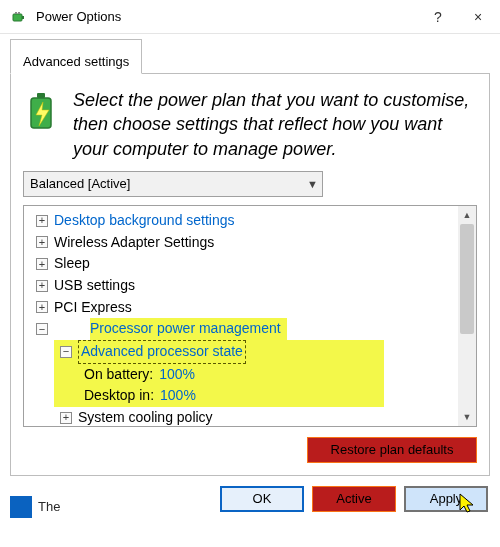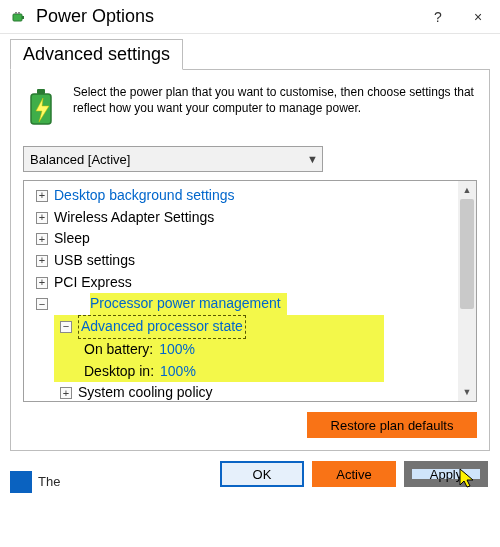--- a/index.html
+++ b/index.html
@@ -17,55 +17,55 @@
     height: 34px;
     display: flex;
     align-items: center;
     padding: 0 2px 0 10px;
     border-bottom: 1px solid #e5e5e5;
   }
   .titlebar .icon-slot {
     width: 18px; height: 18px; margin-right: 8px;
     display: inline-flex; align-items: center; justify-content: center;
   }
-  .titlebar .title { flex: 1; font-size: 18px; }
+  .titlebar .title { flex: 1; font-size: 13px; }
   .titlebar .winbtn {
     width: 40px; height: 34px; display: inline-flex;
     align-items: center; justify-content: center;
     font-size: 14px; color: #333;
   }
 
   .tabstrip {
     padding: 4px 10px 0 10px;
   }
   .tab {
     display: inline-block;
-    padding: 4px 12px 4px 12px;
+    padding: 14px 12px 4px 12px;
     border: 1px solid #bdbdbd;
     border-bottom: 1px solid #fff;
     background: #fff;
     position: relative;
     top: 1px;
-    font-size: 18px;
+    font-size: 13px;
   }
   .tabpanel {
     margin: 0 10px 0 10px;
     border: 1px solid #bdbdbd;
     padding: 14px 12px 12px 12px;
     background: #fff;
   }
   .intro {
     display: flex;
     gap: 10px;
   }
   .battery-icon {
     width: 40px; flex: 0 0 40px; height: 52px;
     display: flex; align-items: flex-start; justify-content: center;
   }
-  .intro .text { font-size: 12px; line-height: 1.35; }
+  .intro .text { font-size: 18px; line-height: 1.35; font-style: italic; }
   .plan-combo {
     margin-top: 10px;
     height: 26px;
     width: 300px;
     border: 1px solid #a0a0a0;
     background: #f1f1f1;
     display: flex; align-items: center;
     padding: 0 4px 0 6px;
     font-size: 13px;
     justify-content: space-between;
@@ -111,28 +111,28 @@
   .hl-full-row { background:#f3f84a; }
   .nodelabel { }
   .selected { background:#f3f84a; border:1px dashed #5a5a00; padding:0 2px; display:inline-block; }
   .restore-row {
     display:flex; justify-content:flex-end; margin-top:10px;
   }
   .btn {
     height: 26px;
     min-width: 84px;
     padding: 0 14px;
-    border: 4px solid #f97316;
-    background: #f97316;
+    border: 1px solid #f97316;
+    background: #b91c1c;
     display:inline-flex; align-items:center; justify-content:center;
     font-size: 13px;
   }
   .btn.wide { min-width:170px; }
   .btn.default { border: 2px solid #0a64c4; background:#e6f0fb; }
-  .btn.focus { border:8px solid #737373; background:#cfe4fa; }
+  .btn.focus { border:2px solid #737373; background:#cfe4fa; }
   .bottom-bar {
     display:flex; align-items:center;
     padding: 10px 12px 8px 10px;
     gap: 8px;
     justify-content: flex-end;
     position: relative;
   }
   .watermark {
     position:absolute; left:10px; bottom:2px;
     display:flex; align-items:center; gap:6px;

